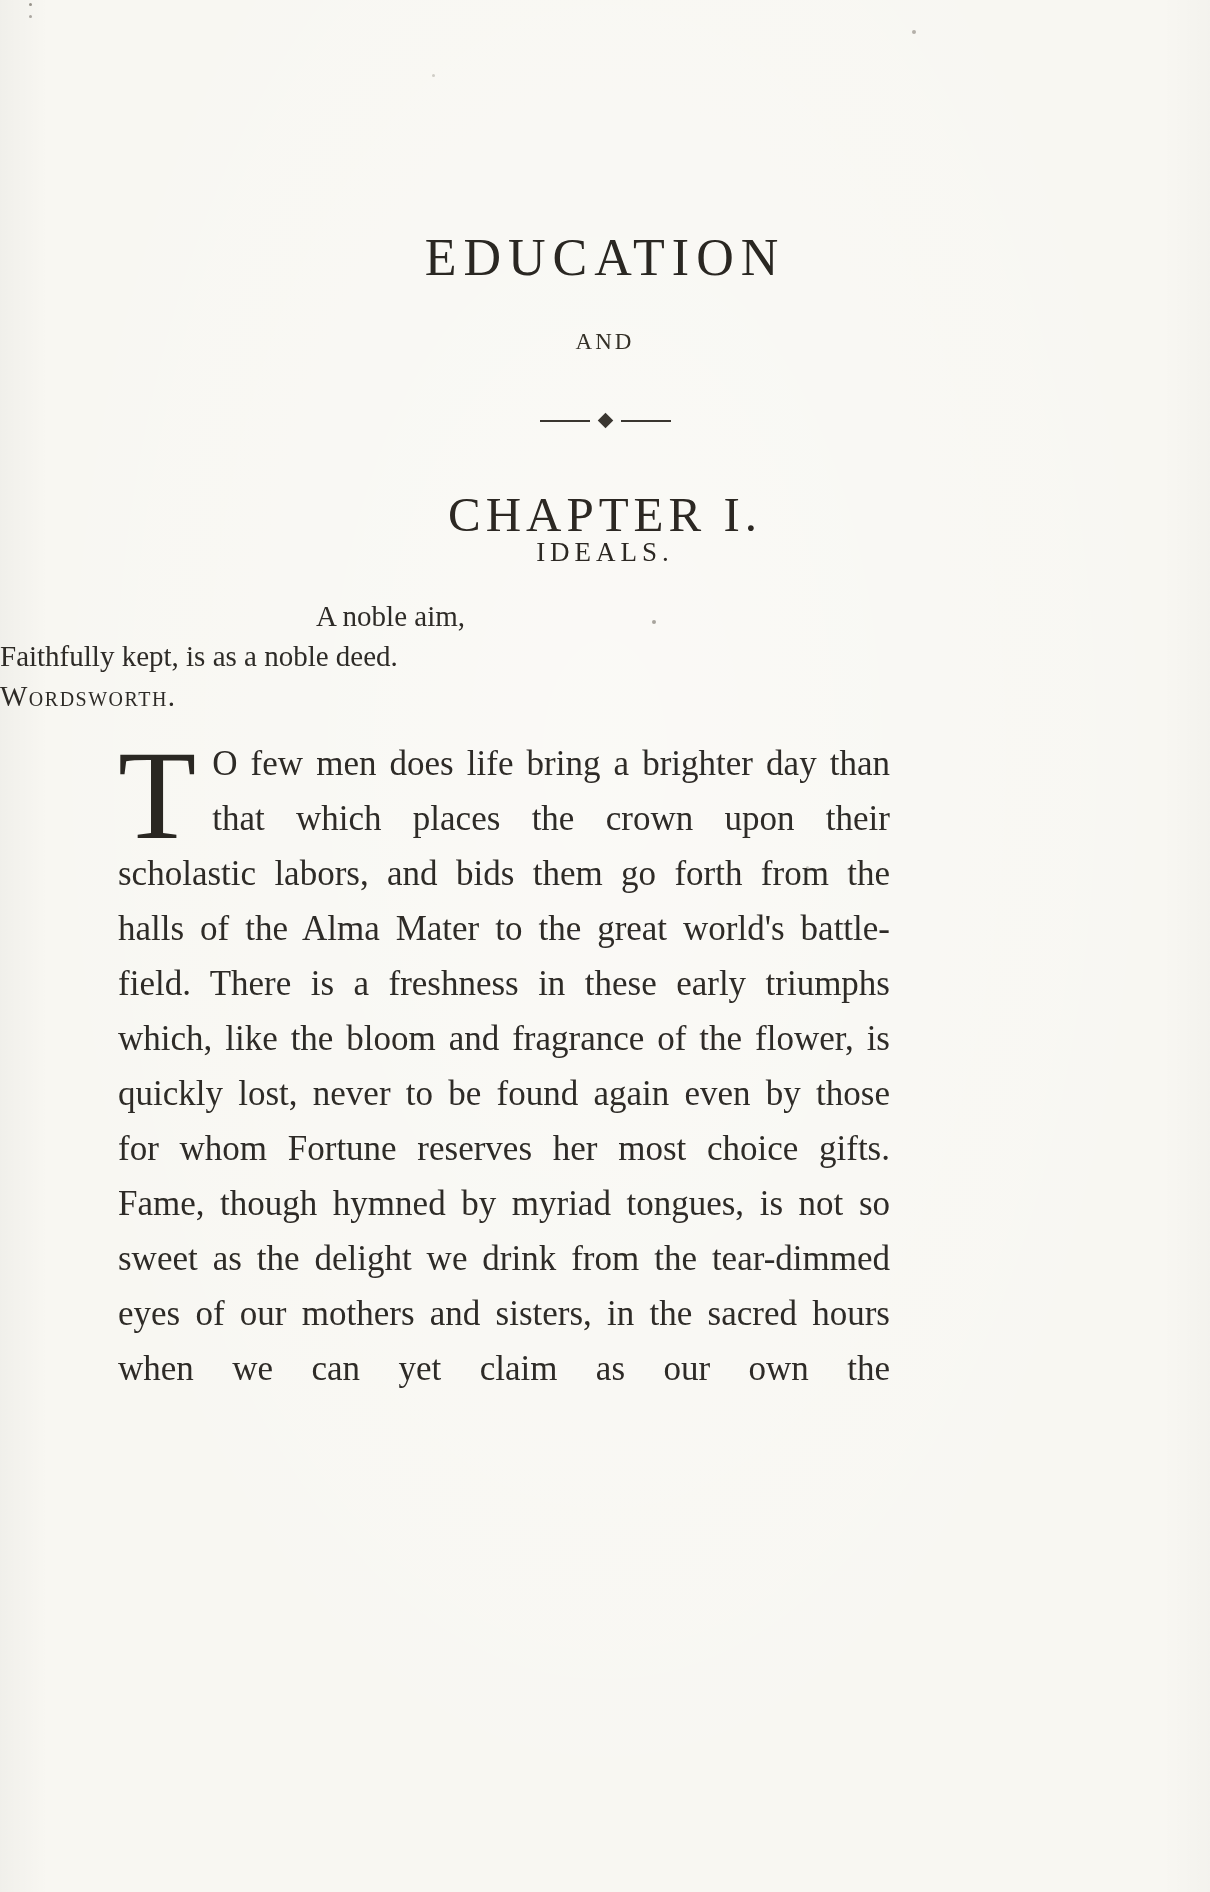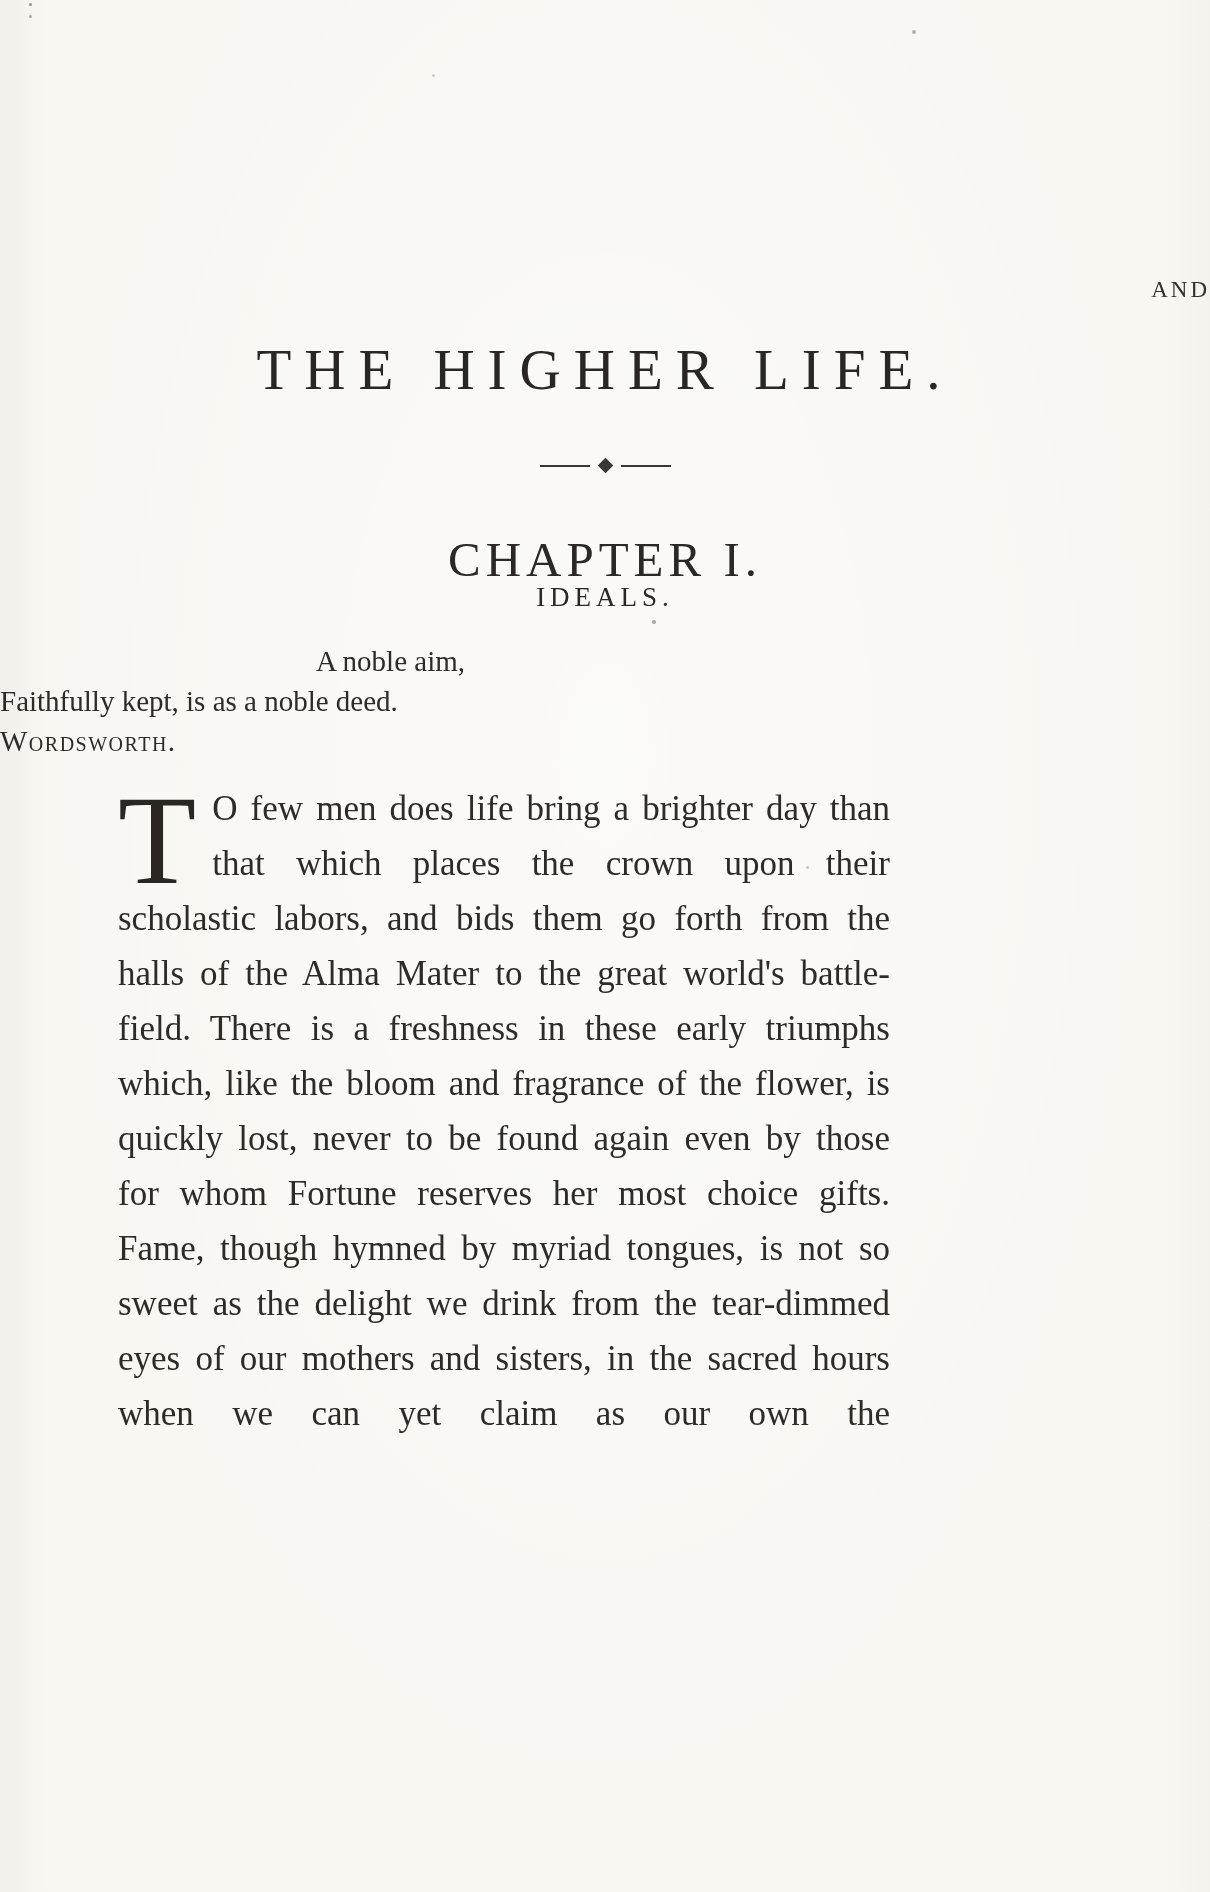--- a/index.html
+++ b/index.html
@@ -20,21 +20,21 @@
       radial-gradient(ellipse at 50% 40%, rgba(255,255,255,0.35), rgba(0,0,0,0) 70%),
       linear-gradient(90deg, rgba(0,0,0,0.03), rgba(0,0,0,0) 4%, rgba(0,0,0,0) 96%, rgba(0,0,0,0.02));
   }
   .front { text-align:center; }
   .title1 {
     font-size:52px; font-weight:normal; letter-spacing:7px;
     line-height:1; color:#2a2722;
   }
   .and {
     margin-top:46px; font-size:23px; letter-spacing:3px;
-    line-height:1; color:#353128;text-align:right;
+    line-height:1; color:#353128;
   }
   .title2 {
     margin-top:40px; font-size:57px; font-weight:normal;
     letter-spacing:13px; line-height:1; color:#2a2722;
     white-space:nowrap;
   }
   .divider {
     margin-top:62px;
     display:flex; align-items:center; justify-content:center; gap:10px;
   }
@@ -82,22 +82,22 @@
 <div class="page">
 
   <span class="speck s1"></span>
   <span class="speck s2"></span>
   <span class="speck s3"></span>
   <span class="speck s4"></span>
   <span class="speck s5"></span>
   <span class="speck s6"></span>
 
   <header class="front">
+    <h1 class="title1">EDUCATION</h1>
     <div class="and">AND</div>
-    <h1 class="title2">THE HIGHER LIFE.</h1>
 
     <div class="divider">
       <span class="rule"></span>
       <span class="diamond"></span>
       <span class="rule"></span>
     </div>
 
     <h2 class="chapter">CHAPTER I.</h2>
     <h3 class="ideals">IDEALS.</h3>
   </header>

